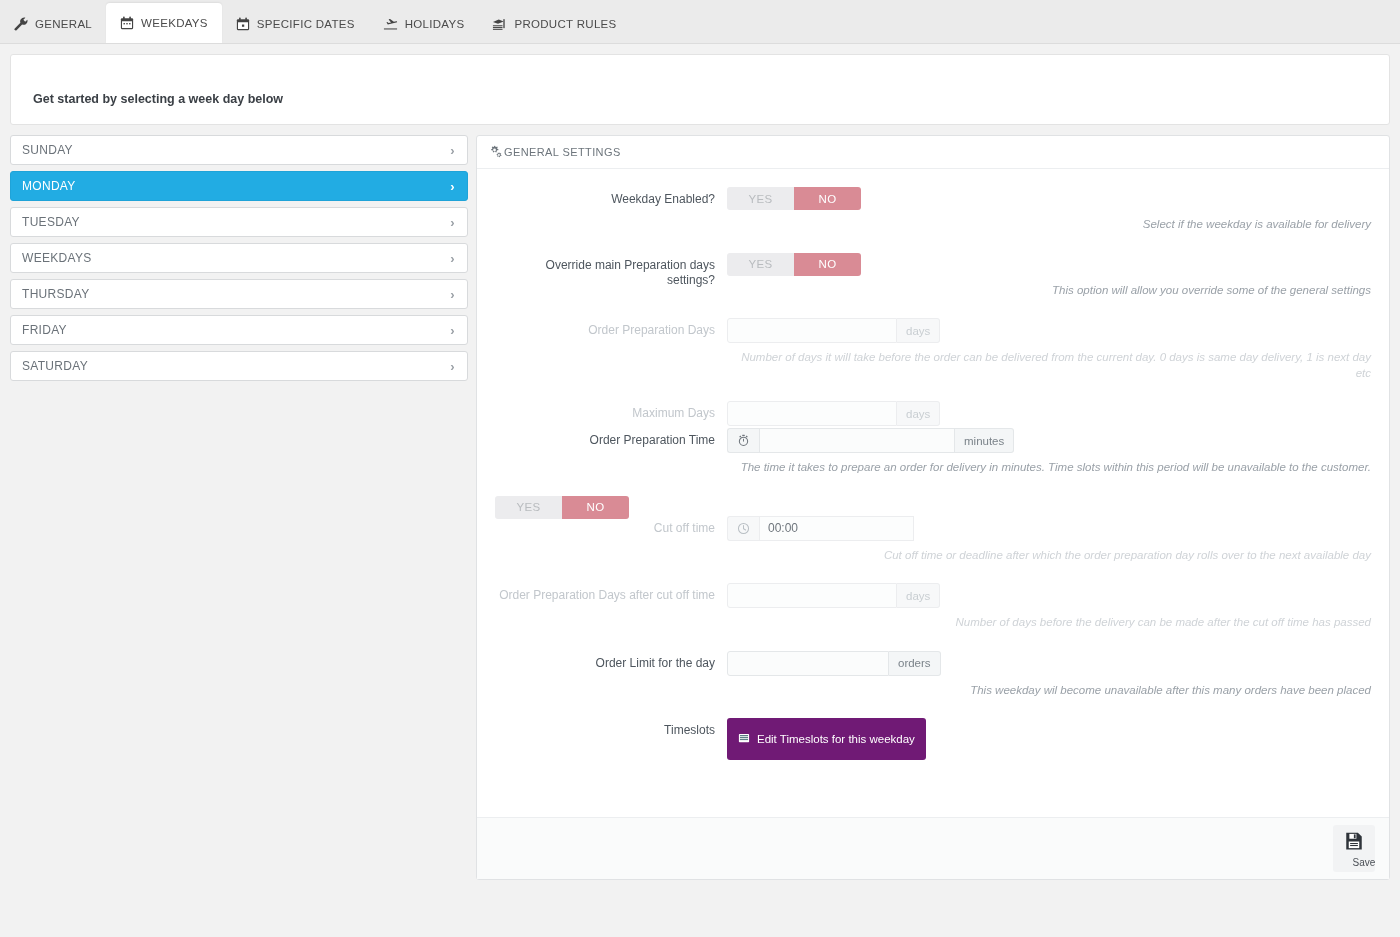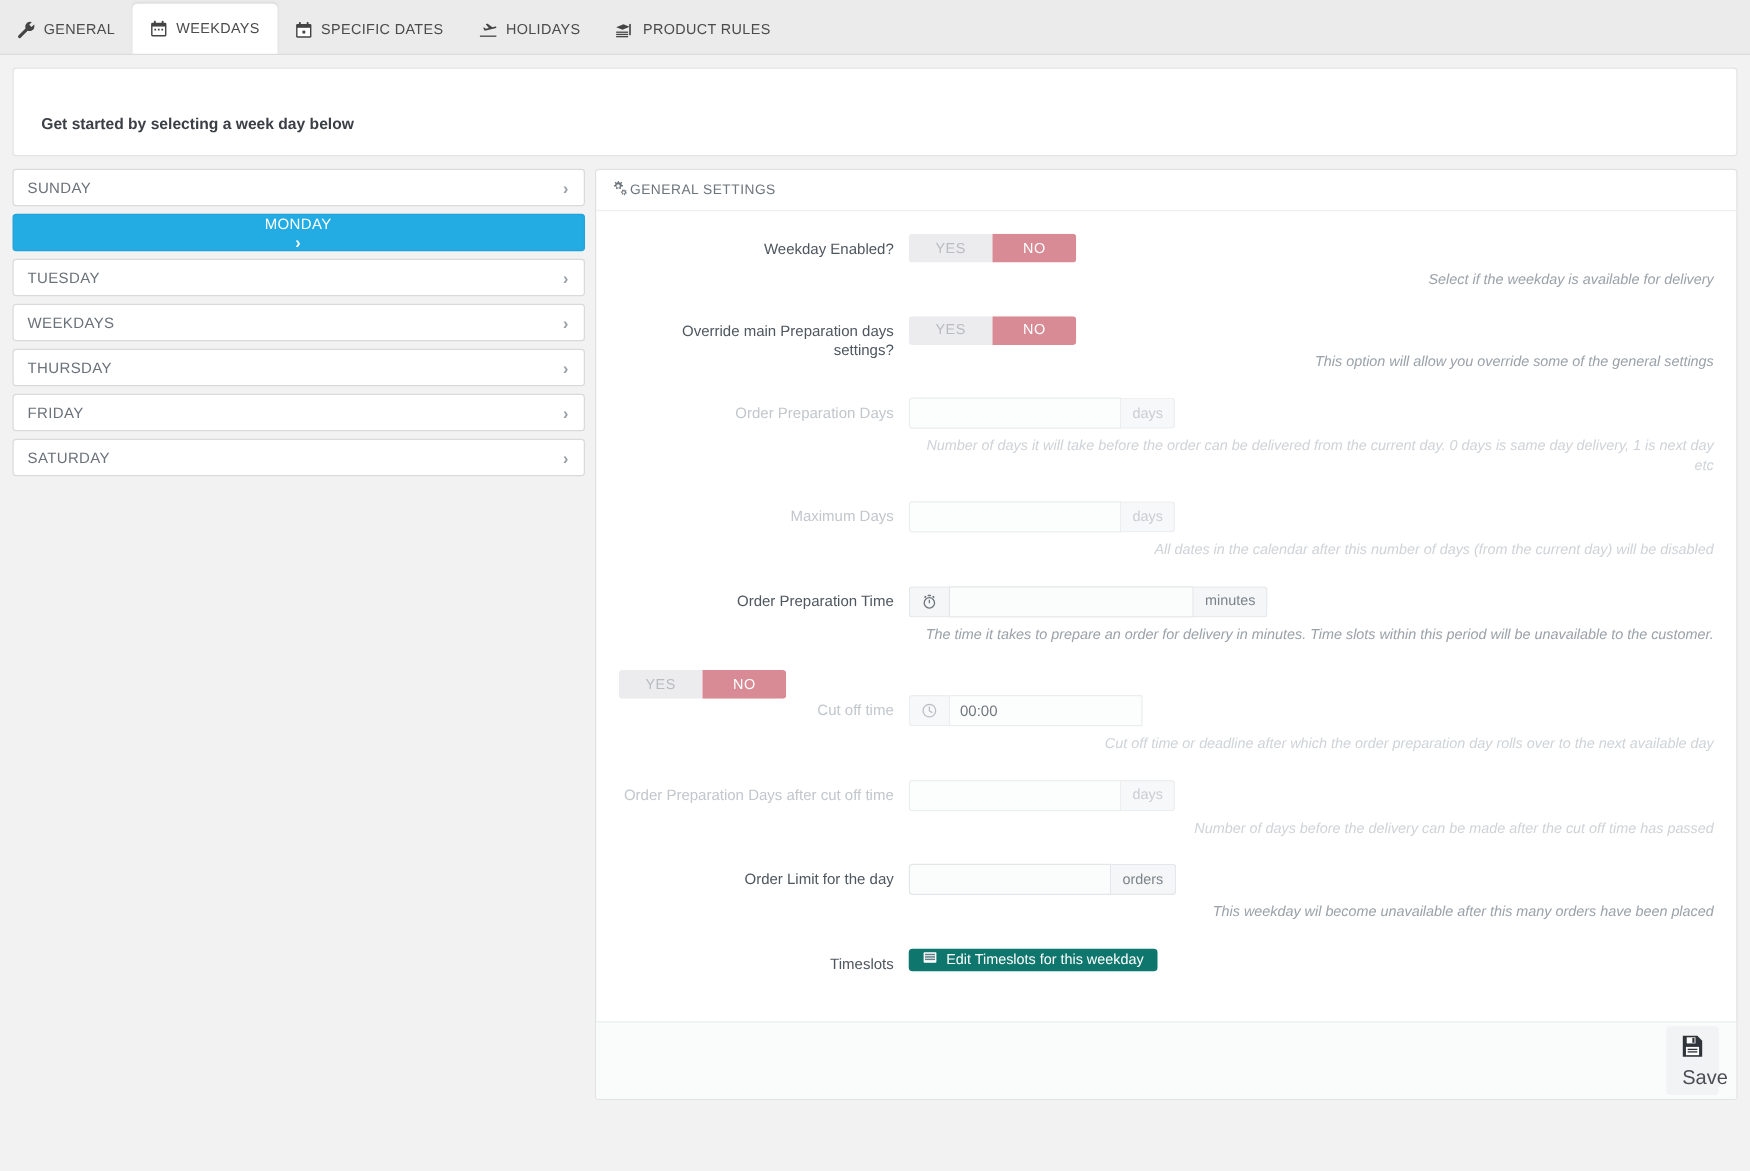--- a/index.html
+++ b/index.html
@@ -74,21 +74,20 @@
     font-size: 12px;
     color: #6b7279;
     letter-spacing: .3px;
     cursor: pointer;
   }
   .day .chev { font-size: 13px; color: #9aa0a6; font-weight: bold; line-height: 1; }
   .day.selected {
     background: #22ace3;
     border-color: #1fa3d8;
     color: #ffffff;
-    flex-direction: column;
   }
   .day.selected .chev { color: #ffffff; }
 
   
   .panel {
     flex: 1;
     background: #fff;
     border: 1px solid #e0e2e4;
     border-radius: 3px;
     min-height: 745px;
@@ -166,25 +165,25 @@
   .igroup.only-post input { border-radius: 3px 0 0 3px; }
   .w170 { width: 170px; }
   .w196 { width: 196px; }
   .w155 { width: 155px; }
   .w162 { width: 162px; }
   .igroup.muted .pre, .igroup.muted .post { color: #c9ced2; background: #f7f8f9; border-color: #ecedef; }
   .igroup.muted input { border-color: #ecedef; background: #fcfdfd; }
 
   .btn-timeslots {
     display: inline-flex; align-items: center; gap: 7px;
-    background: #0f766e;
+    background: #701a75;
     color: #fff;
     border: none;
     border-radius: 3px;
-    height: 18px;
+    height: 42px;
     padding: 0 11px;
     font-size: 11.5px;
     font-family: "Liberation Sans", sans-serif;
     cursor: pointer;
     white-space: nowrap;
   }
 
   
   .panel-foot {
     border-top: 1px solid #eceef0;
@@ -194,21 +193,21 @@
     padding-right: 14px;
   }
   .save-btn {
     width: 42px;
     display: flex; flex-direction: column; align-items: center; gap: 2px;
     background: #f2f3f4;
     border-radius: 3px;
     padding: 6px 4px 4px 4px;
     cursor: pointer;
   }
-  .save-btn .cap { font-size: 16px; color: #4a4f55; padding-left: 20px; }
+  .save-btn .cap { font-size: 10px; color: #4a4f55; padding-left: 20px; }
 </style>
 </head>
 <body>
 
 <div class="tabbar">
 
   <div class="tab">
     <span class="glyph">
       <svg width="14" height="14" viewBox="0 0 16 16">
           <path fill="#444" d="M11.5.5a4.5 4.5 0 0 0-4.2 6.1L.9 13a1.4 1.4 0 0 0 2 2l6.4-6.4A4.5 4.5 0 0 0 15.5 4.5c0-.5-.1-1-.3-1.5L12.8 5.3 10.7 3.2 13 .8c-.5-.2-1-.3-1.5-.3z"></path>
@@ -355,21 +354,20 @@
           </div>
         </div>
 
         <div class="row muted">
           <div class="label">Maximum Days</div>
           <div class="field">
             <div class="igroup only-post muted">
               <input class="w170" type="text" value="" style="">
               <span class="post">days</span>
             </div>
-            <div class="hint">All dates in the calendar after this number of days (from the current day) will be disabled</div>
           </div>
         </div>
 
         <div class="row">
           <div class="label">Order Preparation Time</div>
           <div class="field">
             <div class="igroup has-pre">
               <span class="pre">
                 <svg width="13" height="13" viewBox="0 0 16 16">
                   <circle cx="8" cy="9" r="5.1" fill="none" stroke="#6f767d" stroke-width="1.3"></circle>

